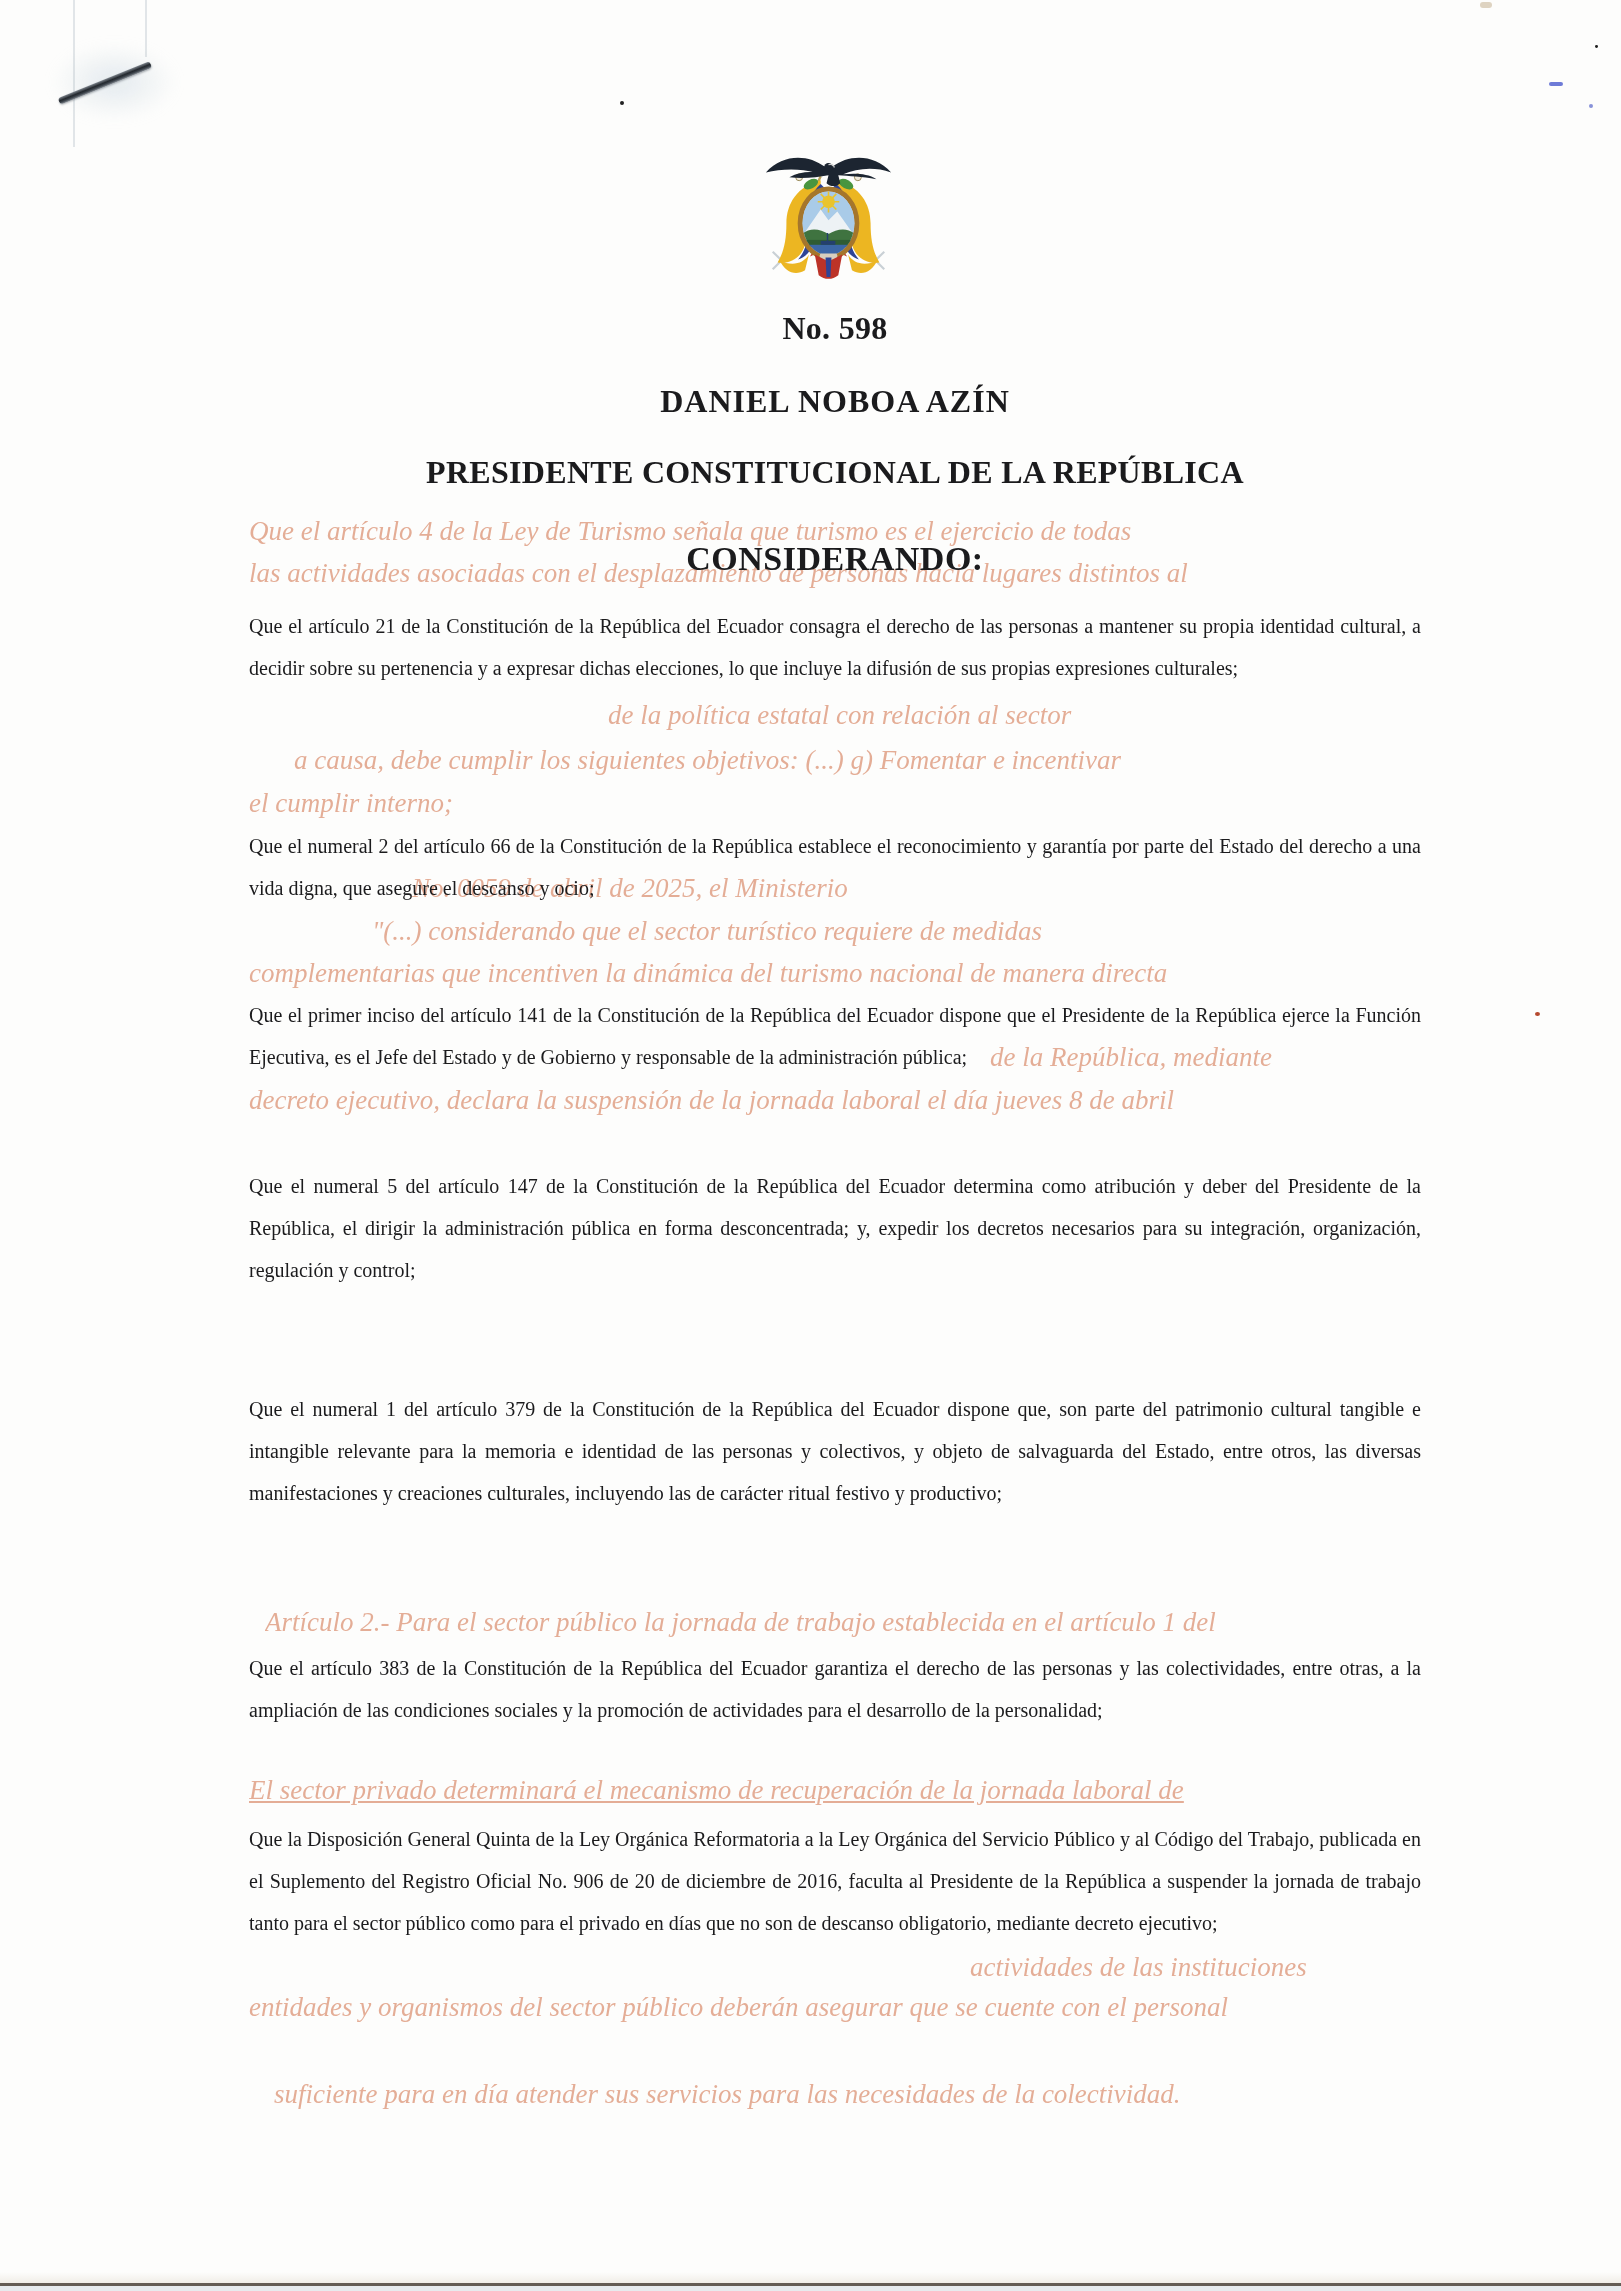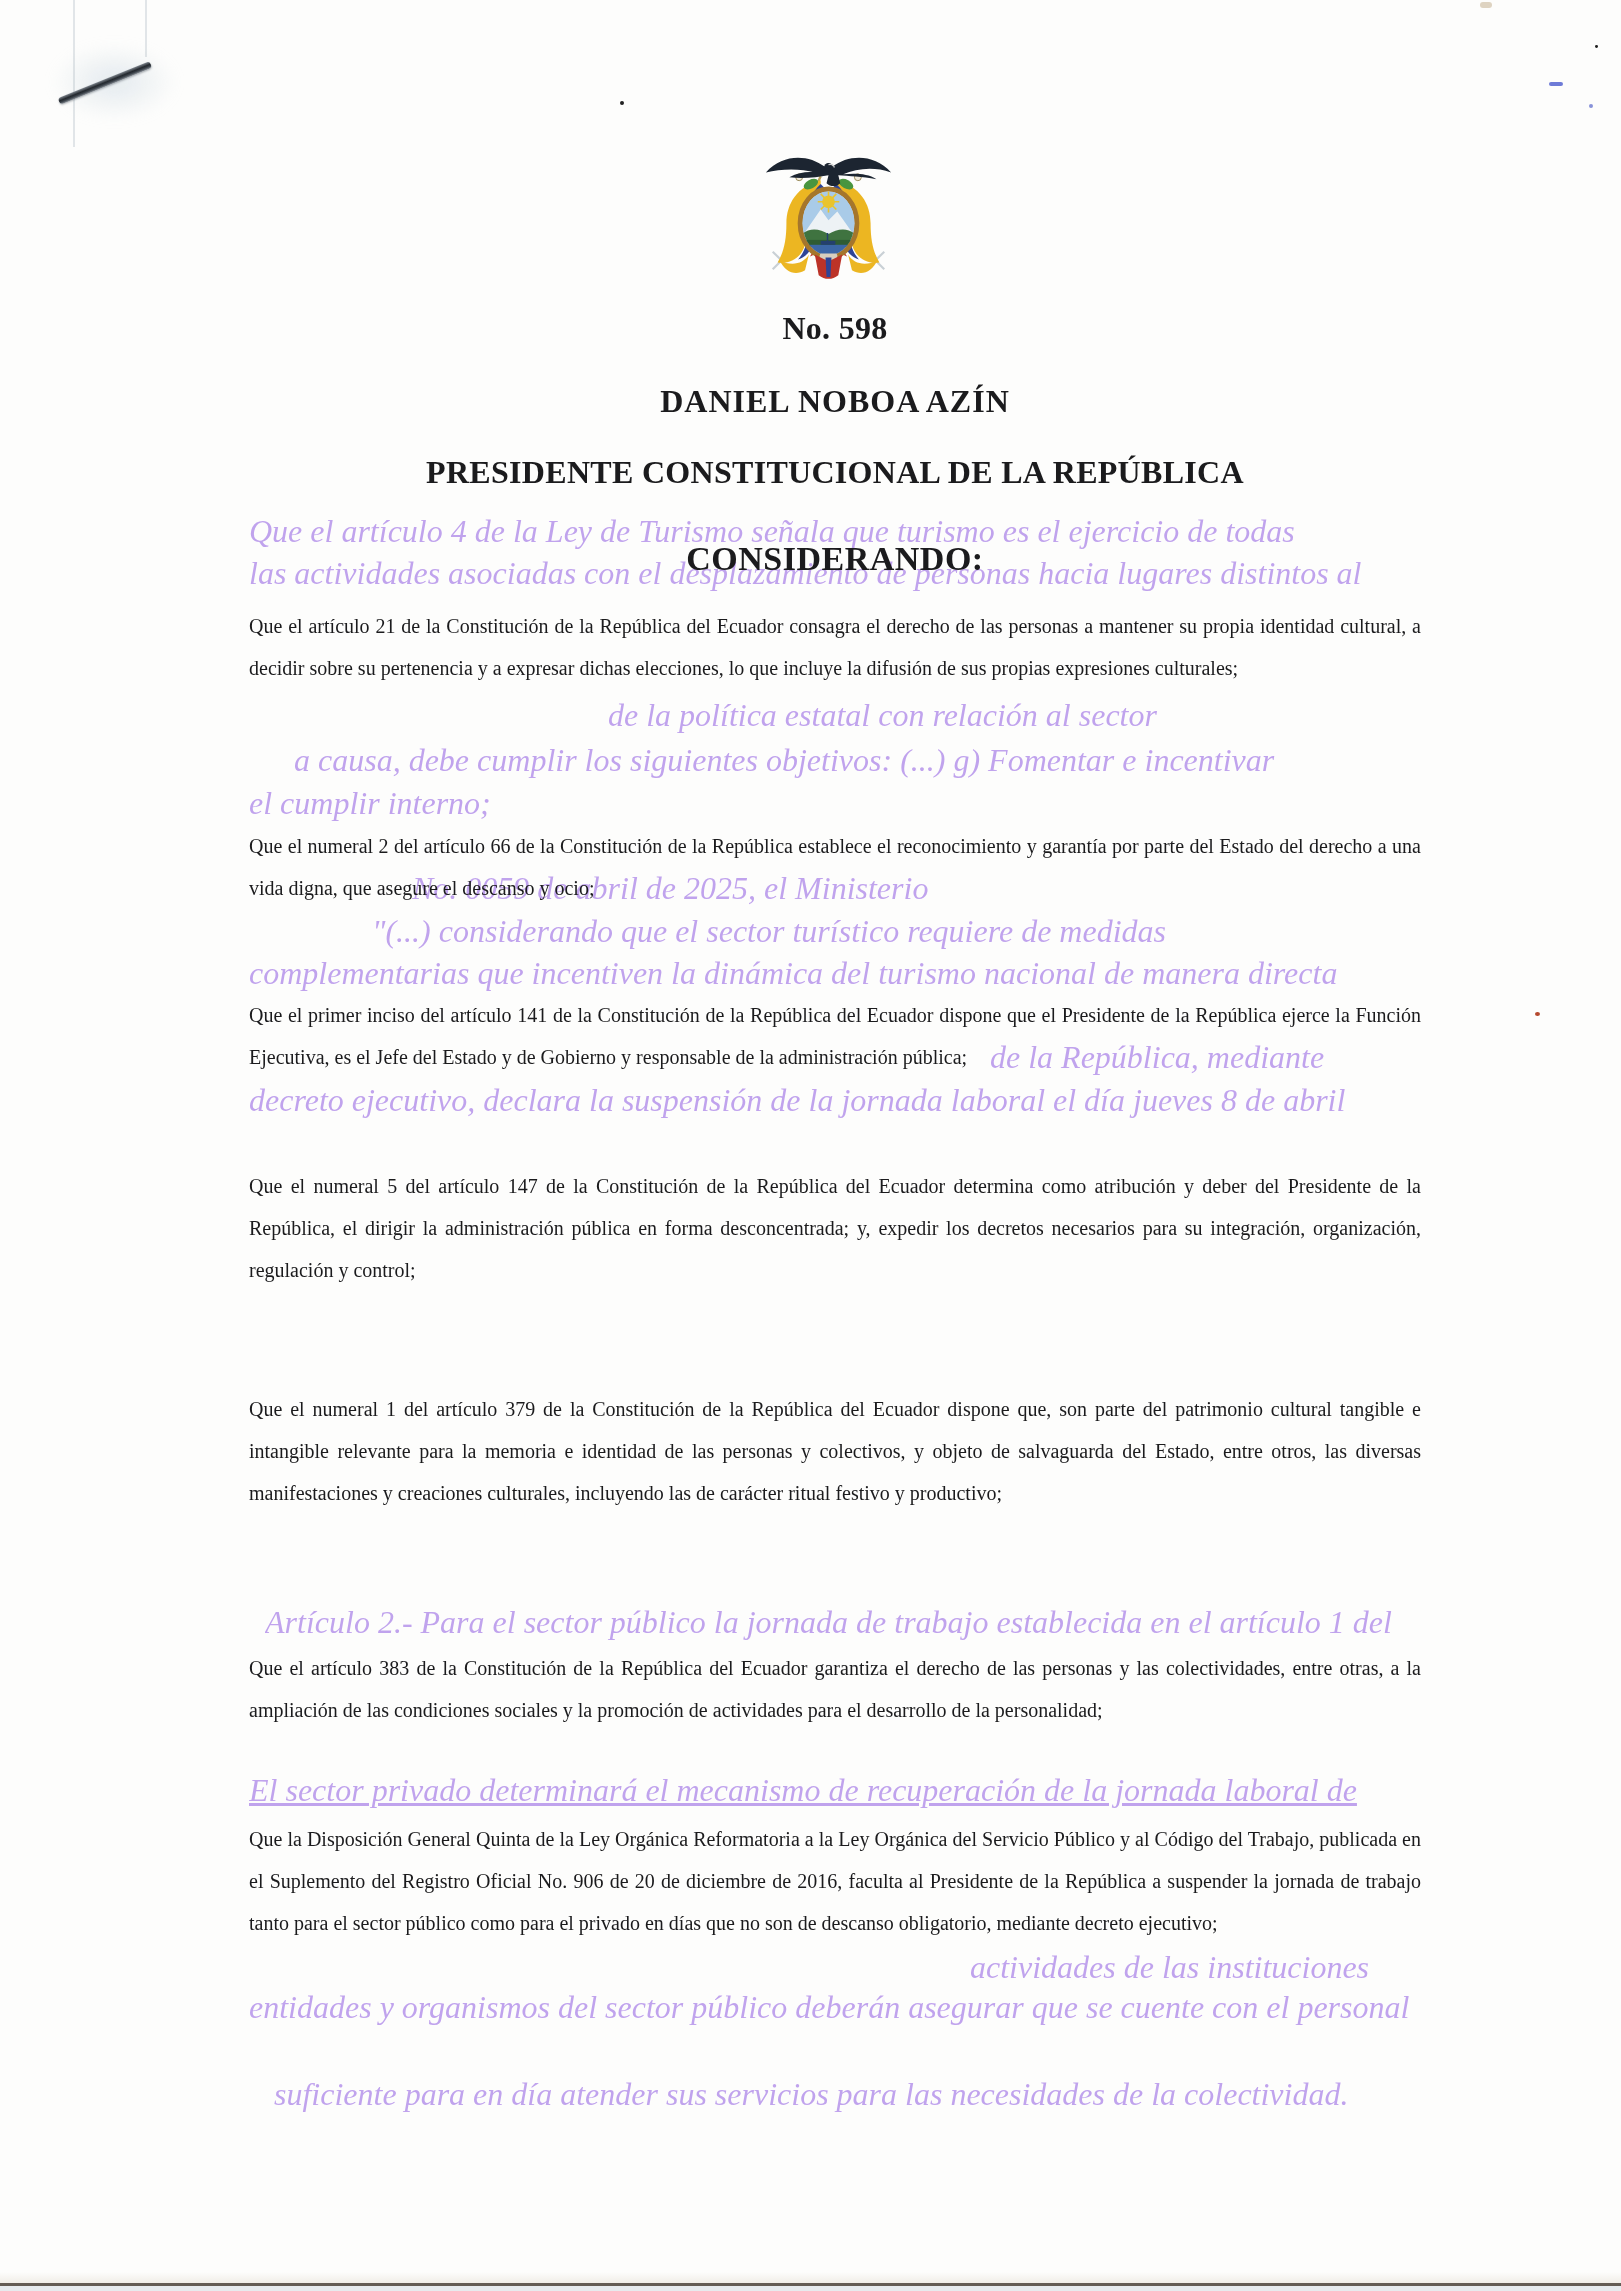--- a/index.html
+++ b/index.html
@@ -24,23 +24,23 @@
   
   .para{
     position:absolute;left:249px;width:1172px;
     font-size:20px;line-height:42px;
     text-align:justify;
     color:#1b1b1d;
   }
   
   .ghost{
     position:absolute;
-    font-size:32px;line-height:42px;
+    font-size:27px;line-height:42px;
     font-style:italic;
-    color:#6d28d9;opacity:.42;
+    color:#c2410c;opacity:.42;
     filter:blur(0.6px);
     white-space:nowrap;overflow:hidden;
     z-index:0;
   }
   .para,.center-line{z-index:2;}
   
   .clip-halo{
     position:absolute;left:51px;top:43px;width:127px;height:78px;
     background:radial-gradient(closest-side,rgba(198,212,222,.45),rgba(198,212,222,0));
     filter:blur(5.9px);

